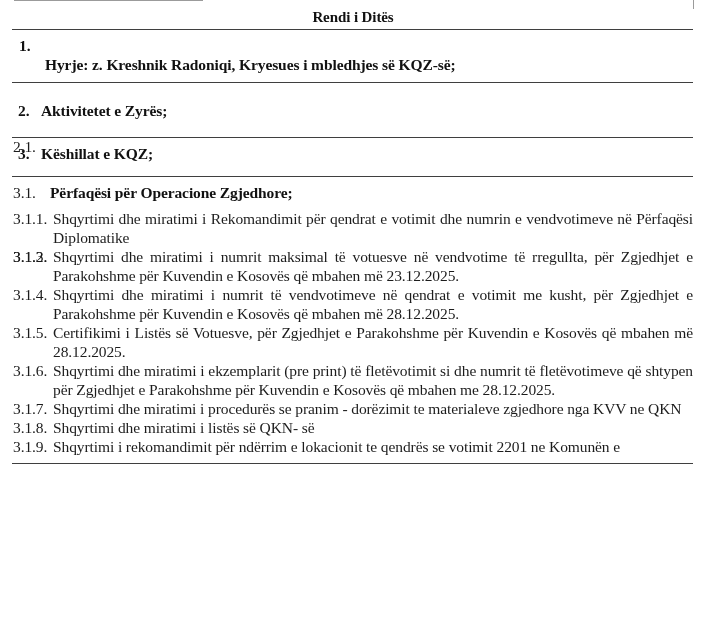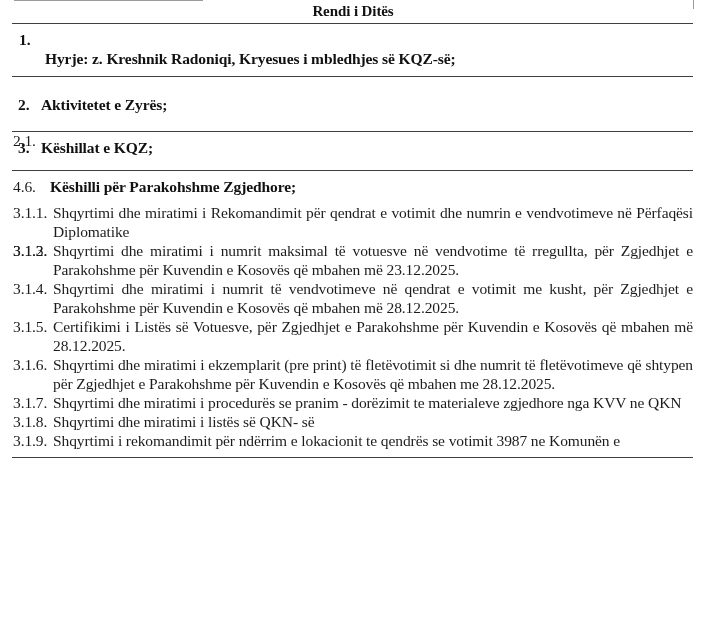--- a/index.html
+++ b/index.html
@@ -18,20 +18,21 @@
   }
   .frag-top {
     position: absolute; left: 14px; top: 0;
     width: 189px; height: 1px; background: #9b9b9b;
   }
   .frag-right {
     position: absolute; left: 693px; top: 0;
     width: 1px; height: 9px; background: #9b9b9b;
   }
   .title-row {
+    padding-top: 6px;
     height: 23px;
     line-height: 23px;
     text-align: center;
     font-weight: bold;
     font-size: 15px;
     color: #111111;
   }
   .rule {
     height: 0;
     border-top: 1.5px solid #3f3f3f;
@@ -92,21 +93,21 @@
 
   <div class="rule rule-c"></div>
 
   <div class="heading heading-3">
     <span class="hnum">3.</span><span>Këshillat e KQZ;</span>
   </div>
 
   <div class="rule rule-d"></div>
 
   <div class="heading-31">
-    <span class="num31">4.6.</span><span class="bold">Këshilli për Parakohshme Zgjedhore;</span>
+    <span class="num31">3.1.</span><span class="bold">Përfaqësi për Operacione Zgjedhore;</span>
   </div>
 
   <div class="sublist">
     <div class="para sub-item">
       <span class="num">3.1.1.</span><span>Shqyrtimi dhe miratimi i Rekomandimit për qendrat e votimit dhe numrin e vendvotimeve në Përfaqësi Diplomatike</span>
     </div>
     <div class="para sub-item">
       <span class="num">3.1.2.</span>
     </div>
     <div class="para sub-item">
@@ -121,19 +122,19 @@
     <div class="para sub-item">
       <span class="num">3.1.6.</span><span>Shqyrtimi dhe miratimi i ekzemplarit (pre print) të fletëvotimit si dhe numrit të fletëvotimeve që shtypen për Zgjedhjet e Parakohshme për Kuvendin e Kosovës që mbahen me 28.12.2025.</span>
     </div>
     <div class="para sub-item">
       <span class="num">3.1.7.</span><span>Shqyrtimi dhe miratimi i procedurës se pranim - dorëzimit te materialeve zgjedhore nga KVV ne QKN</span>
     </div>
     <div class="para sub-item">
       <span class="num">3.1.8.</span><span>Shqyrtimi dhe miratimi i listës së QKN- së</span>
     </div>
     <div class="para sub-item">
-      <span class="num">3.1.9.</span><span>Shqyrtimi i rekomandimit për ndërrim e lokacionit te qendrës se votimit 3987 ne Komunën e</span>
+      <span class="num">3.1.9.</span><span>Shqyrtimi i rekomandimit për ndërrim e lokacionit te qendrës se votimit 2201 ne Komunën e</span>
     </div>
   </div>
 
   <div class="rule rule-bottom"></div>
 
 </div>
 
 </body></html>

